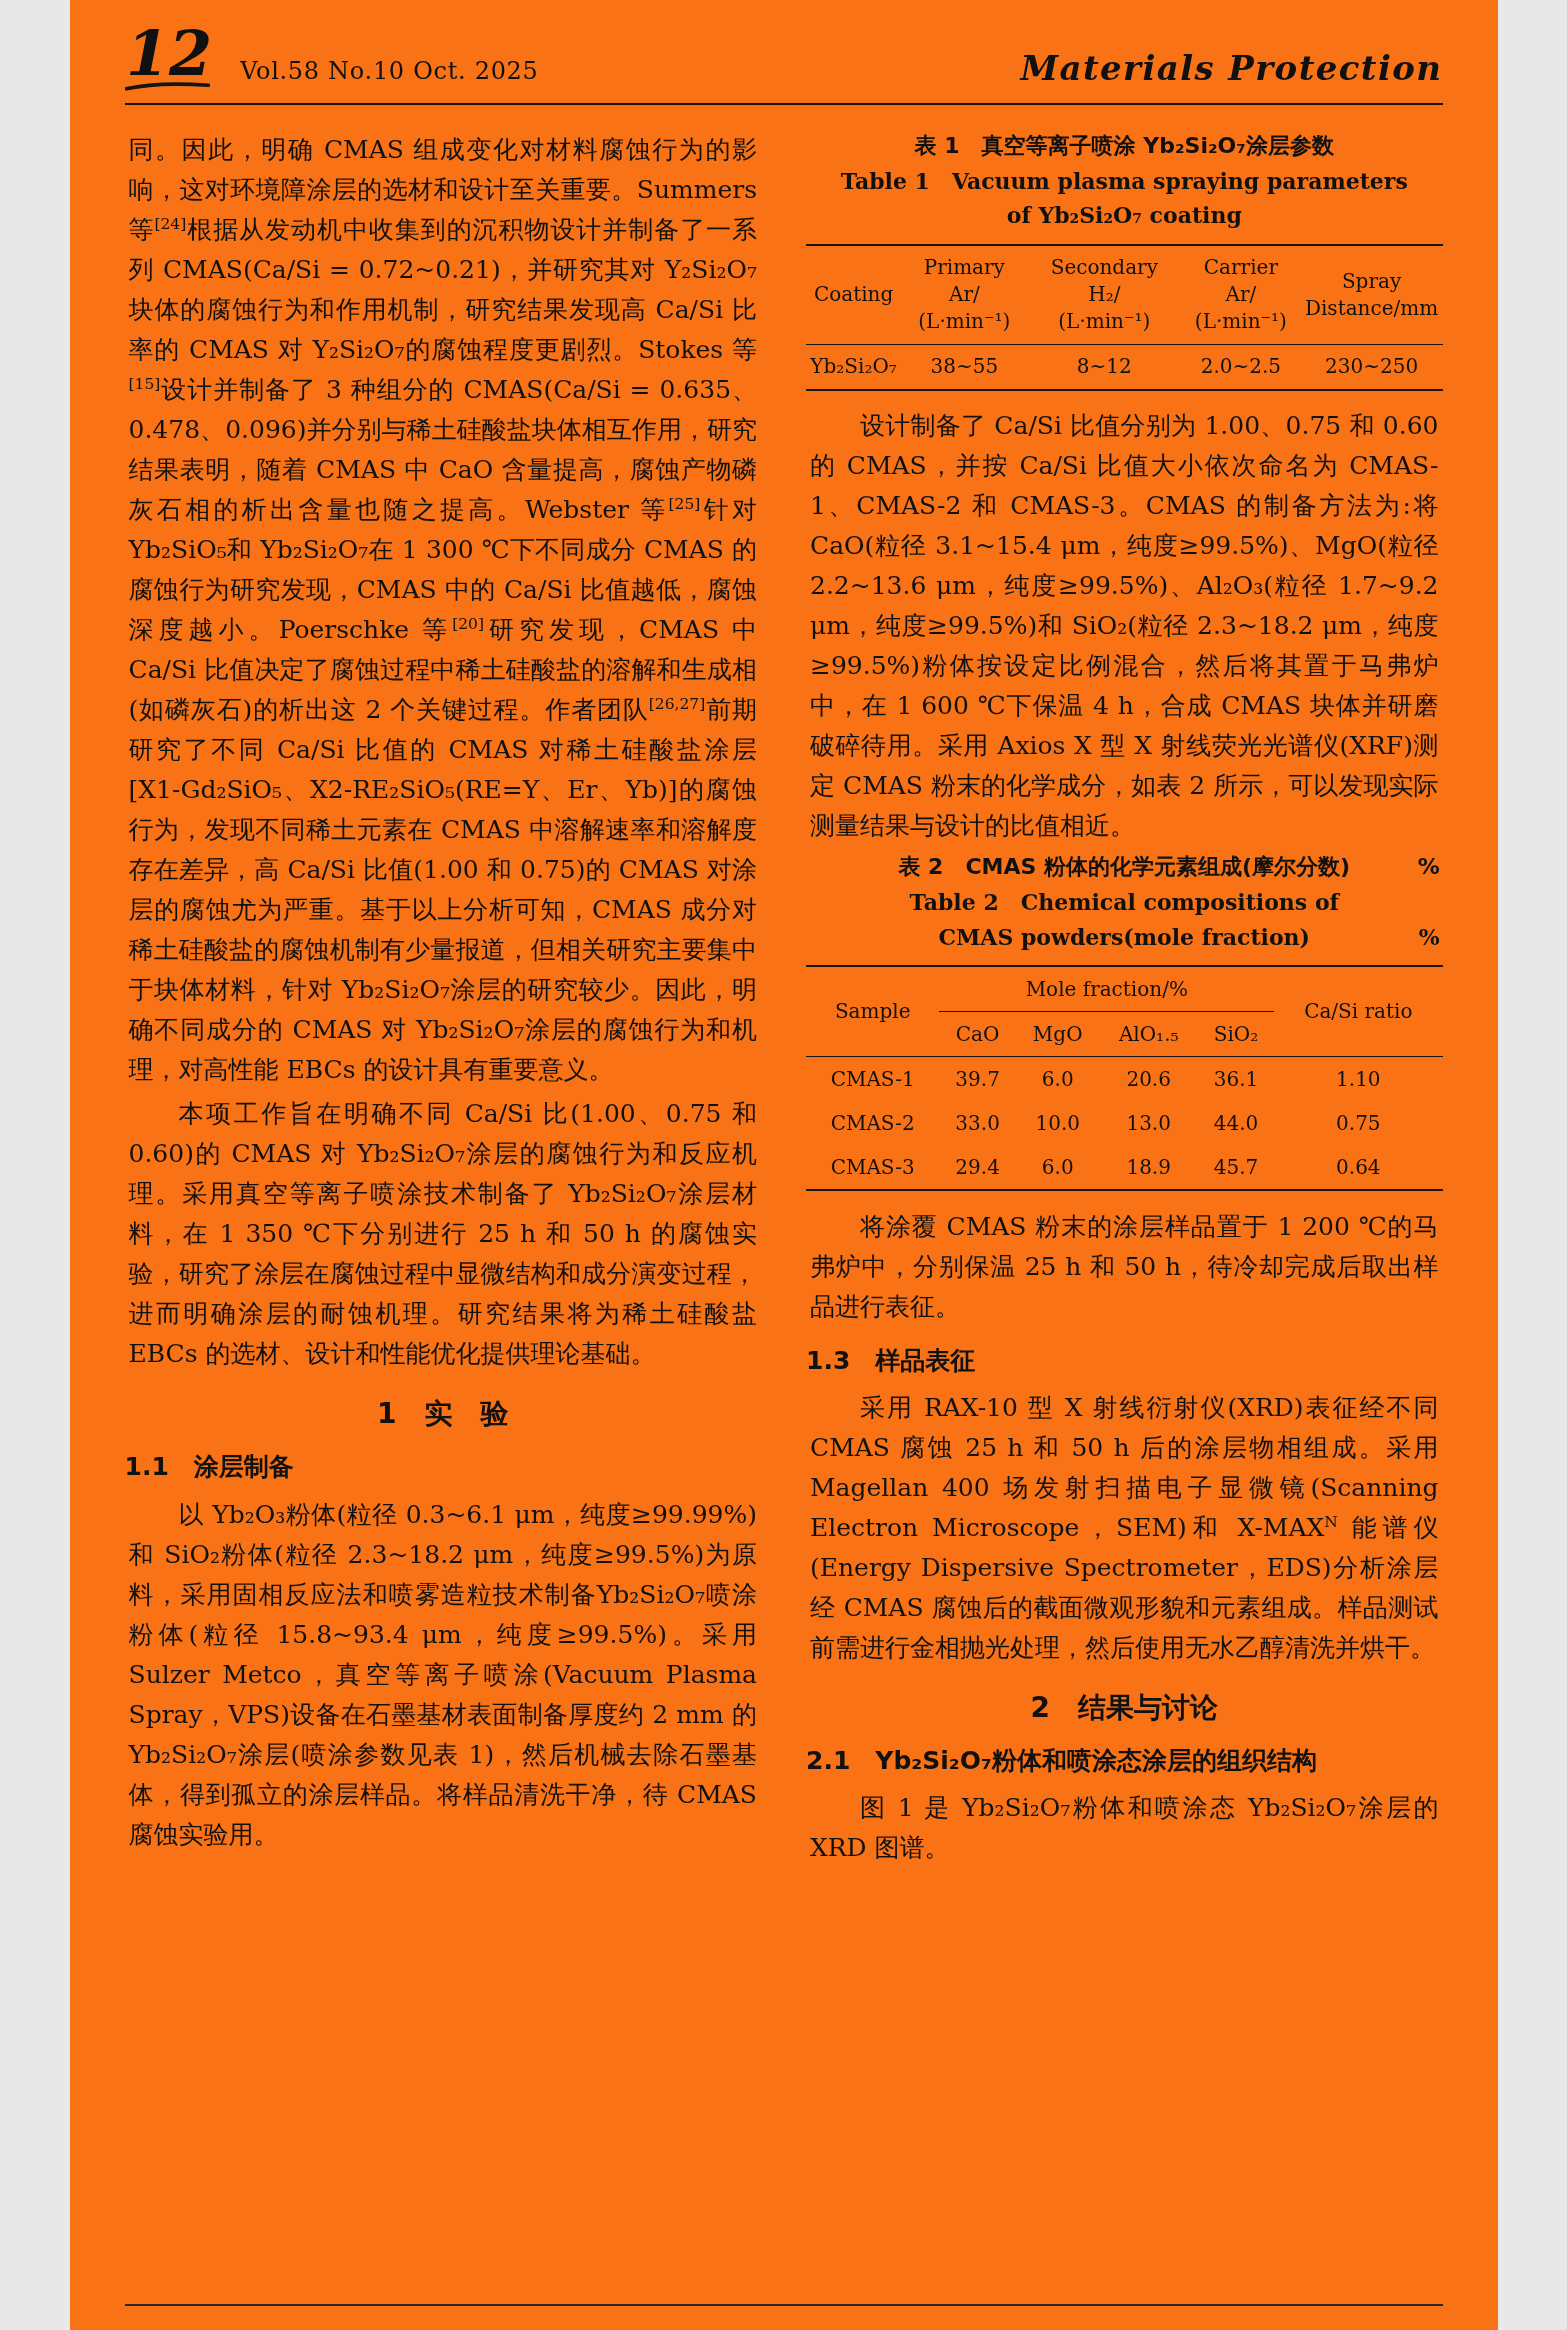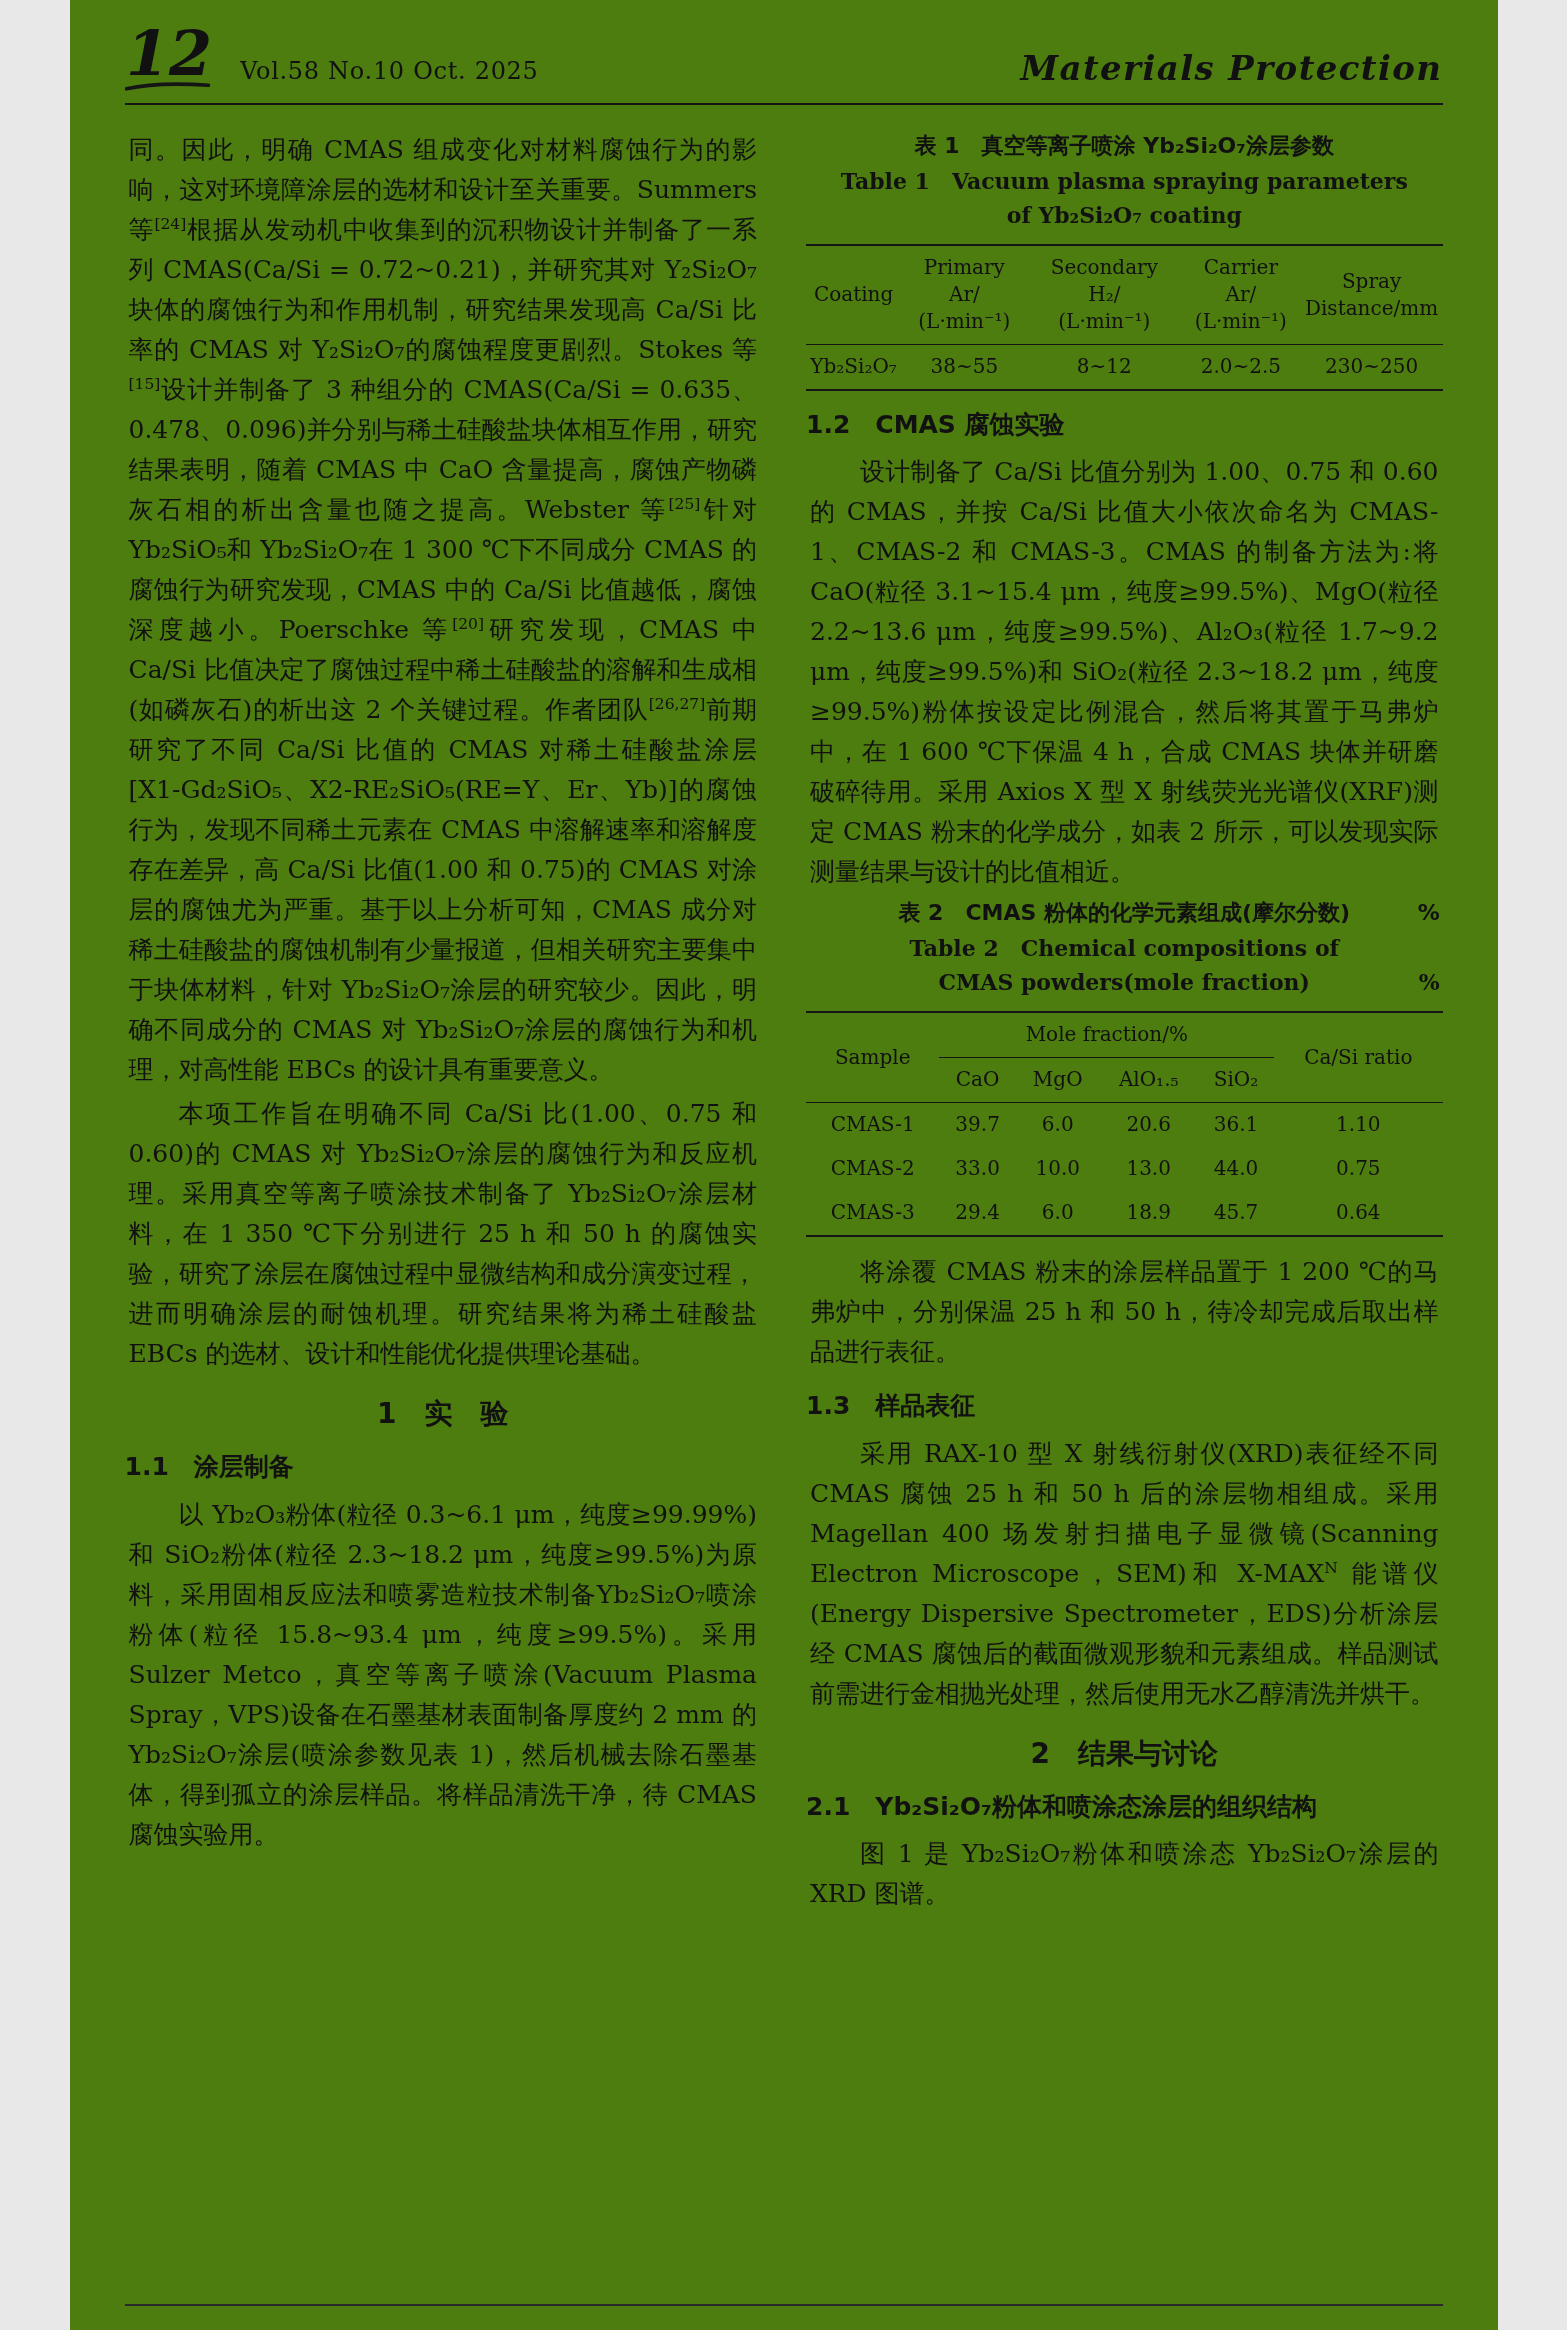--- a/index.html
+++ b/index.html
@@ -3,21 +3,21 @@
 <meta charset="utf-8">
 <title>Materials Protection p.12</title>
 <style>
   * { box-sizing: border-box; }
   html,body { margin:0; padding:0; background:#e8e8e8; }
   .page {
     position: relative;
     width: 1428px;
     min-height: 2330px;
     margin: 0 auto;
-    background: #4d7c0f;
+    background: #f97316;
     color: #111;
     font-family: "DejaVu Serif", "Liberation Serif", serif;
     padding: 28px 55px 50px 55px;
   }
   
   .page-header {
     display: flex;
     justify-content: space-between;
     align-items: flex-end;
     border-bottom: 2.8px solid #151515;
@@ -175,21 +175,20 @@
           <tr>
             <td>Yb₂Si₂O₇</td>
             <td>38~55</td>
             <td>8~12</td>
             <td>2.0~2.5</td>
             <td>230~250</td>
           </tr>
         </tbody>
       </table>
 
-      <h3 class="subsection-heading">1.2　CMAS 腐蚀实验</h3>
       <p class="body-text">设计制备了 Ca/Si 比值分别为 1.00、0.75 和 0.60 的 CMAS，并按 Ca/Si 比值大小依次命名为 CMAS-1、CMAS-2 和 CMAS-3。CMAS 的制备方法为:将 CaO(粒径 3.1~15.4 μm，纯度≥99.5%)、MgO(粒径 2.2~13.6 μm，纯度≥99.5%)、Al₂O₃(粒径 1.7~9.2 μm，纯度≥99.5%)和 SiO₂(粒径 2.3~18.2 μm，纯度≥99.5%)粉体按设定比例混合，然后将其置于马弗炉中，在 1 600 ℃下保温 4 h，合成 CMAS 块体并研磨破碎待用。采用 Axios X 型 X 射线荧光光谱仪(XRF)测定 CMAS 粉末的化学成分，如表 2 所示，可以发现实际测量结果与设计的比值相近。</p>
 
       <div class="table-caption-zh">
         <span>表 2　CMAS 粉体的化学元素组成(摩尔分数)</span>
         <span class="caption-unit">%</span>
       </div>
       <div class="table-caption-en">Table 2　Chemical compositions of</div>
       <div class="table-caption-en">
         <span>CMAS powders(mole fraction)</span>
         <span class="caption-unit">%</span>

